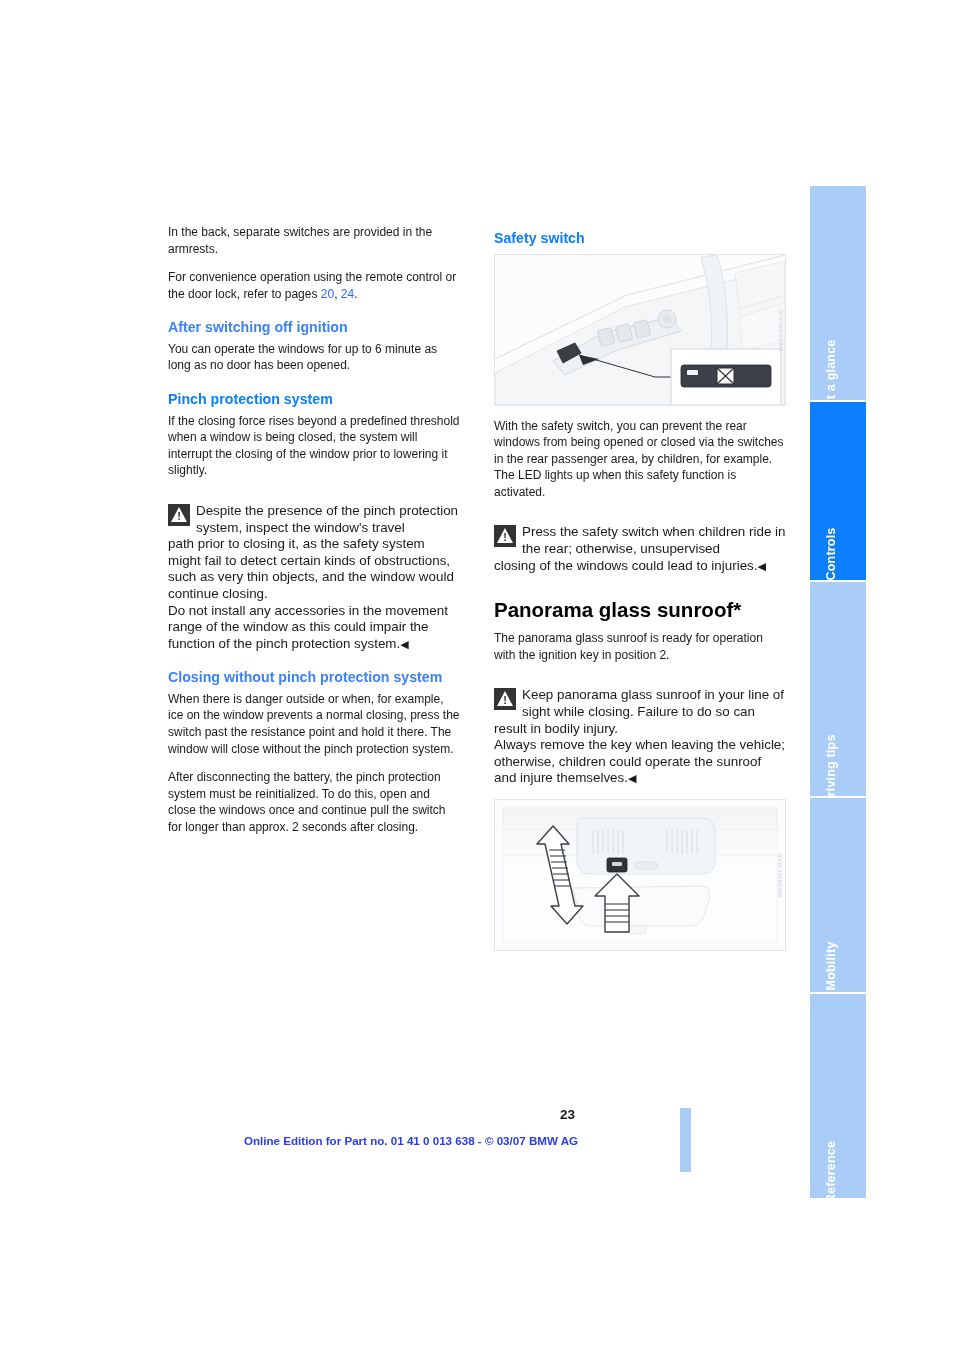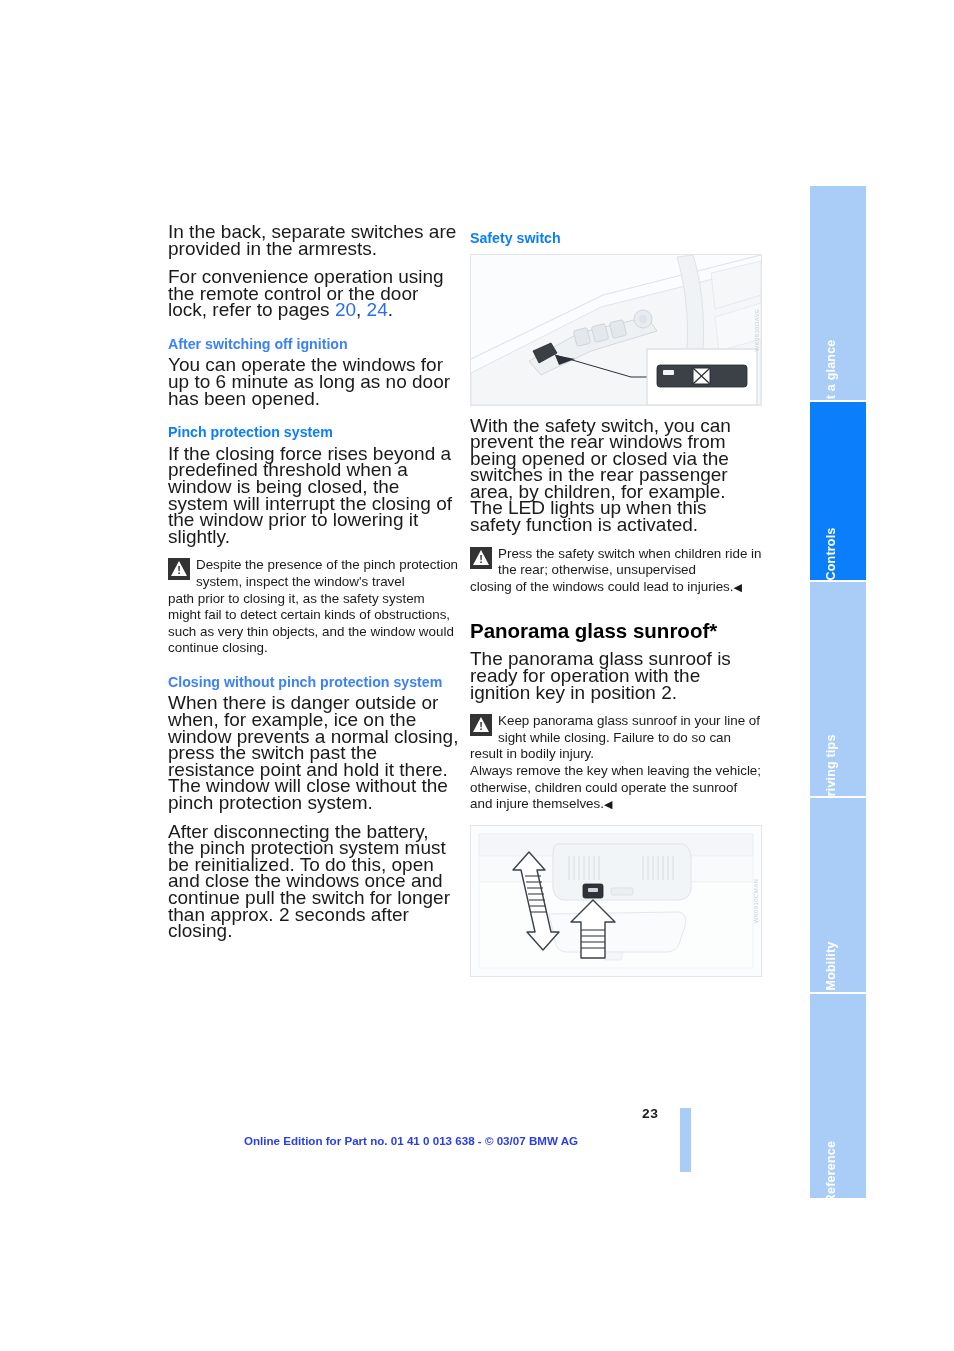--- a/index.html
+++ b/index.html
@@ -57,25 +57,25 @@
     letter-spacing: 0.2px;
   }
 
   
   .col {
     position: absolute;
     width: 292px;
     top: 224px;
   }
   #col-left  { left: 168px; }
-  #col-right { left: 470px; }
+  #col-right { left: 494px; }
 
   p.body {
     margin: 0 0 12px 0;
-    font-size: 19px;
+    font-size: 12px;
     line-height: 16.6px;
     color: #1a1a1a;
     text-align: left;
   }
 
   h2.heading {
     margin: 17px 0 4px 0;
     font-size: 14.2px;
     line-height: 17.5px;
     font-weight: bold;
@@ -128,21 +128,21 @@
     position: absolute;
     left: 50%;
     top: 6px;
     transform: translateX(-50%);
     color: #333333;
     font-size: 11px;
     font-weight: bold;
     line-height: 12px;
     font-family: "Liberation Sans", sans-serif;
   }
-  .note .note-indent { display: block; margin-left: 28px; }
+  .note .note-indent { display: block; margin-left: 28px; margin-top: 24px; }
   .note .note-rest   { display: block; clear: both; }
   .endmark { font-size: 11px; }
 
   
   figure.fig {
     margin: 6px 0 12px 0;
     position: relative;
     width: 292px;
     background: #f7f8fa;
     border: 1px solid #e2e6ea;
@@ -161,25 +161,23 @@
     color: #c9ced4;
     white-space: nowrap;
   }
 
   
   #page-number {
     position: absolute;
     left: 560px;
     top: 1107px;
     width: 98px;
-    text-align: right;
     font-size: 13.5px;
     font-weight: bold;
     color: #1a1a1a;
-    font-family: Liberation Mono, monospace;
   }
   #page-bar {
     position: absolute;
     left: 680px;
     top: 1108px;
     width: 11px;
     height: 64px;
     background: #aacdf7;
   }
   #footer-note {
@@ -226,20 +224,21 @@
     <h2 class="heading light">After switching off ignition</h2>
     <p class="body">You can operate the windows for up to 6 minute as long as no door has been opened.</p>
 
     <h2 class="heading">Pinch protection system</h2>
     <p class="body">If the closing force rises beyond a predefined threshold when a window is being closed, the system will interrupt the closing of the window prior to lowering it slightly.</p>
 
     <div class="note">
       <span class="warn-icon"></span>
       <span class="note-indent">Despite the presence of the pinch protection system, inspect the window's travel</span>
       <span class="note-rest">path prior to closing it, as the safety system might fail to detect certain kinds of obstructions, such as very thin objects, and the window would continue closing.</span>
+      <span class="note-rest"><span>Do not install any accessories in the movement range of the window as this could impair the function of the pinch protection system.</span><span class="endmark">◀</span></span>
     </div>
 
     <h2 class="heading light">Closing without pinch protection system</h2>
     <p class="body">When there is danger outside or when, for example, ice on the window prevents a normal closing, press the switch past the resistance point and hold it there. The window will close without the pinch protection system.</p>
 
     <p class="body">After disconnecting the battery, the pinch protection system must be reinitialized. To do this, open and close the windows once and continue pull the switch for longer than approx. 2 seconds after closing.</p>
 
   </section>
 
   <section class="col" id="col-right">

